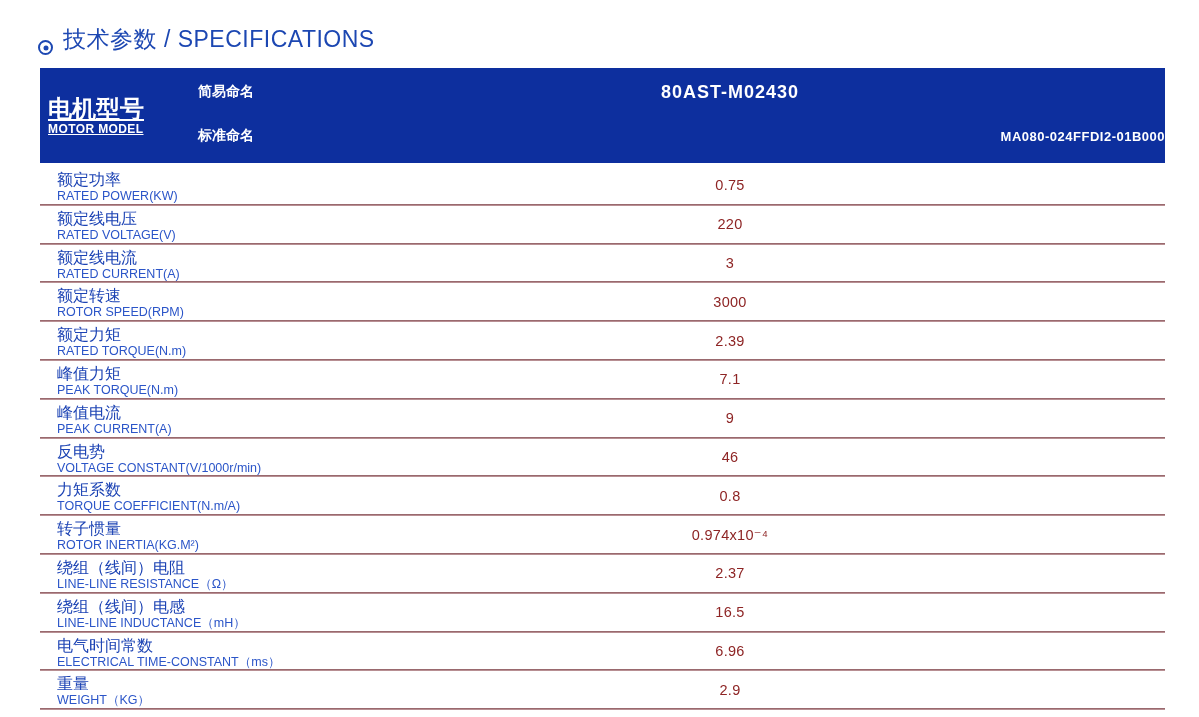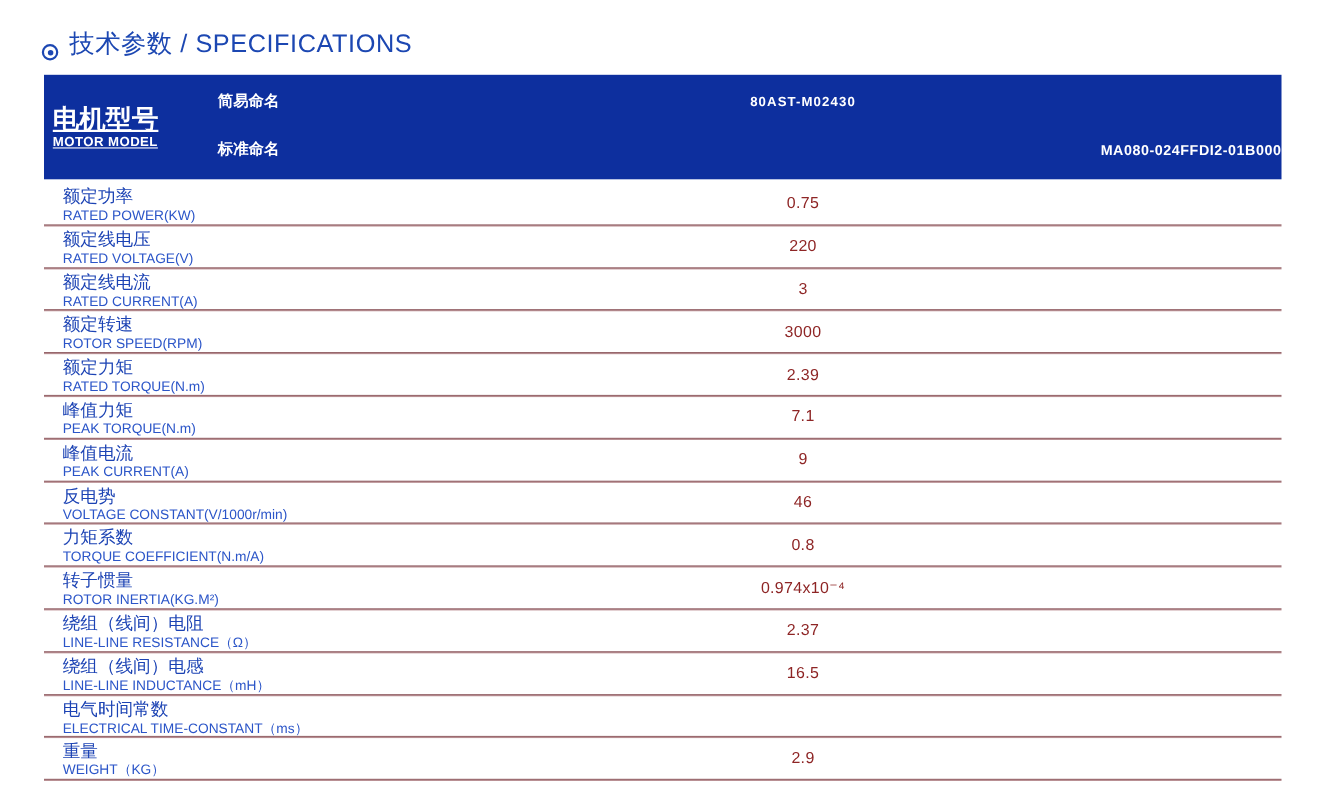--- a/index.html
+++ b/index.html
@@ -96,21 +96,21 @@
   .naming-label {
     width: 137px;
     padding-left: 40px;
     font-size: 14px;
     font-weight: bold;
     white-space: nowrap;
   }
   .naming-value {
     flex: 1;
     text-align: center;
-    font-size: 12px;
+    font-size: 18px;
     font-weight: bold;
     letter-spacing: 1px;
   }
   .naming-value.std {
     font-size: 13px;
     letter-spacing: 0.5px;
     text-align: right;
   }
   
   .spec-rows { margin-top: 4px; }
@@ -273,20 +273,21 @@
       <div class="label-en">LINE-LINE INDUCTANCE（mH）</div>
     </div>
     <div class="value-cell">16.5</div>
   </div>
 
   <div class="spec-row">
     <div class="label-cell">
       <div class="label-zh">电气时间常数</div>
       <div class="label-en">ELECTRICAL TIME-CONSTANT（ms）</div>
     </div>
+    <div class="value-cell">6.96</div>
   </div>
 
   <div class="spec-row">
     <div class="label-cell">
       <div class="label-zh">重量</div>
       <div class="label-en">WEIGHT（KG）</div>
     </div>
     <div class="value-cell">2.9</div>
   </div>
 </div>

